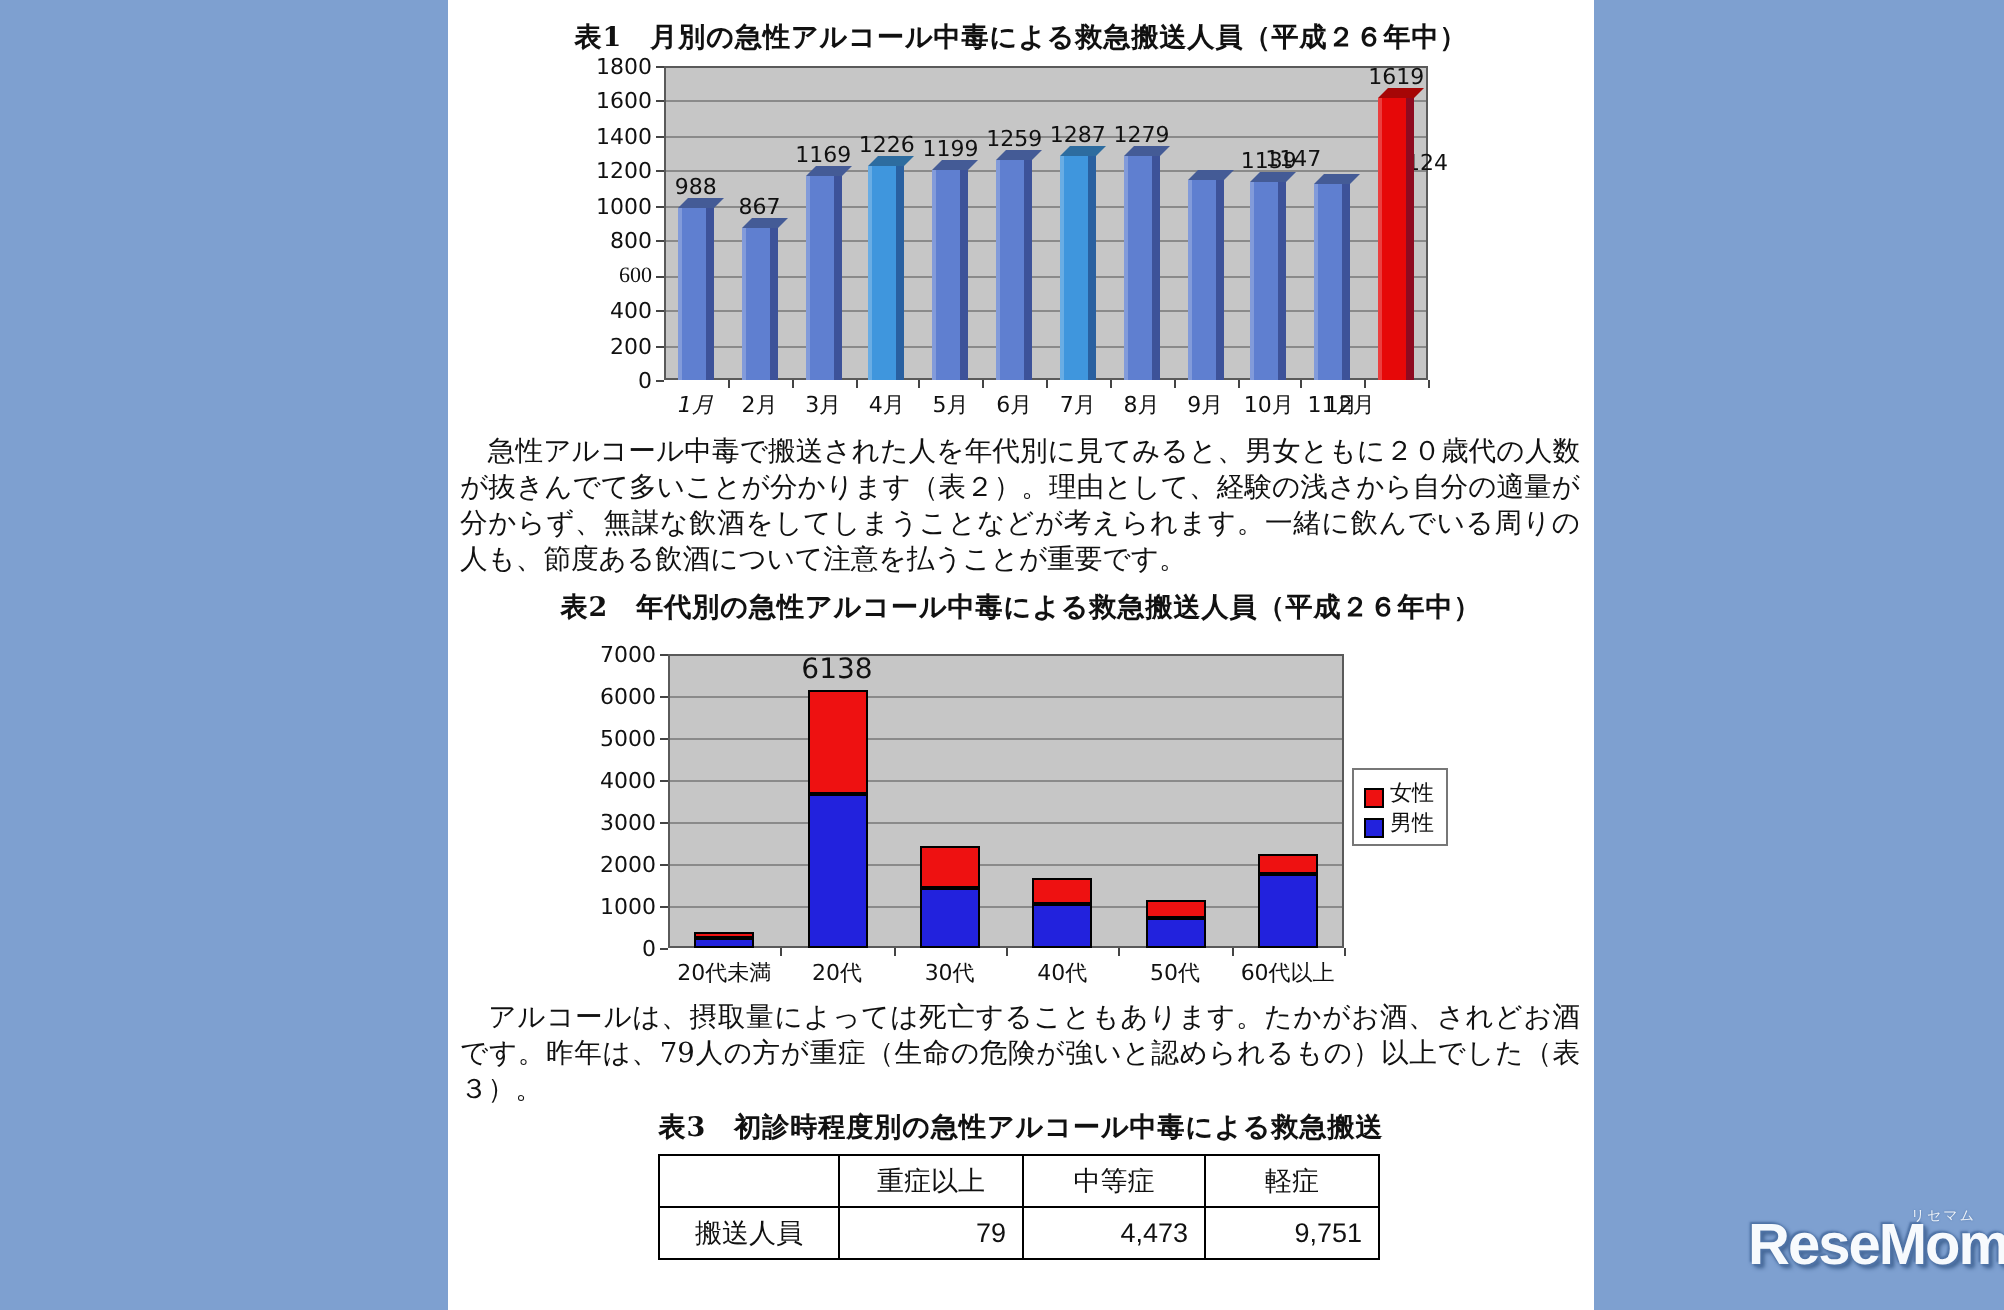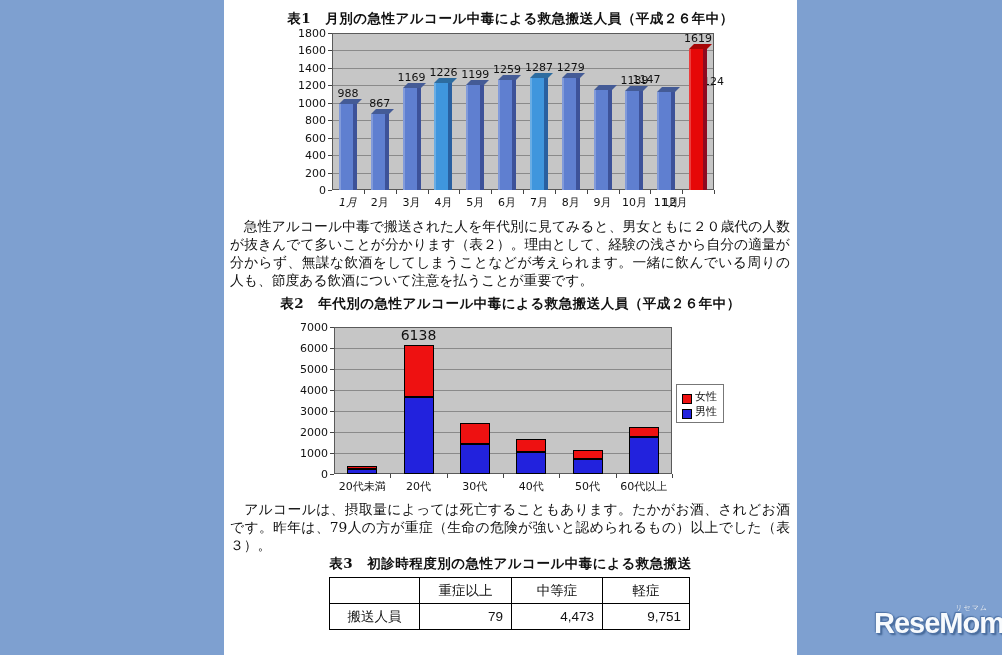--- a/index.html
+++ b/index.html
@@ -75,21 +75,21 @@
   <div class="chart" id="c1" style="top:26px;height:188px;">
       <div class="plot" style="left: 108px; top: 7px; width: 382px; height: 157px;"></div>
       <div class="ytick" style="left: 56px; top: 158px;">0</div>
       <div class="ymark" style="left: 104px; top: 164px;"></div>
       <div class="ytick" style="left: 56px; top: 140.556px;">200</div>
       <div class="ymark" style="left: 104px; top: 146.556px;"></div>
       <div class="grid" style="left: 109px; top: 146.556px; width: 380px;"></div>
       <div class="ytick" style="left: 56px; top: 123.111px;">400</div>
       <div class="ymark" style="left: 104px; top: 129.111px;"></div>
       <div class="grid" style="left: 109px; top: 129.111px; width: 380px;"></div>
-      <div class="ytick" style="left: 56px; top: 105.667px;">600</div>
+      <div class="ytick" style="left: 56px; top: 105.667px; font-family: Liberation Serif, serif;">600</div>
       <div class="ymark" style="left: 104px; top: 111.667px;"></div>
       <div class="grid" style="left: 109px; top: 111.667px; width: 380px;"></div>
       <div class="ytick" style="left: 56px; top: 88.2222px;">800</div>
       <div class="ymark" style="left: 104px; top: 94.2222px;"></div>
       <div class="grid" style="left: 109px; top: 94.2222px; width: 380px;"></div>
       <div class="ytick" style="left: 56px; top: 70.7778px;">1000</div>
       <div class="ymark" style="left: 104px; top: 76.7778px;"></div>
       <div class="grid" style="left: 109px; top: 76.7778px; width: 380px;"></div>
       <div class="ytick" style="left: 56px; top: 53.3333px;">1200</div>
       <div class="ymark" style="left: 104px; top: 59.3333px;"></div>

